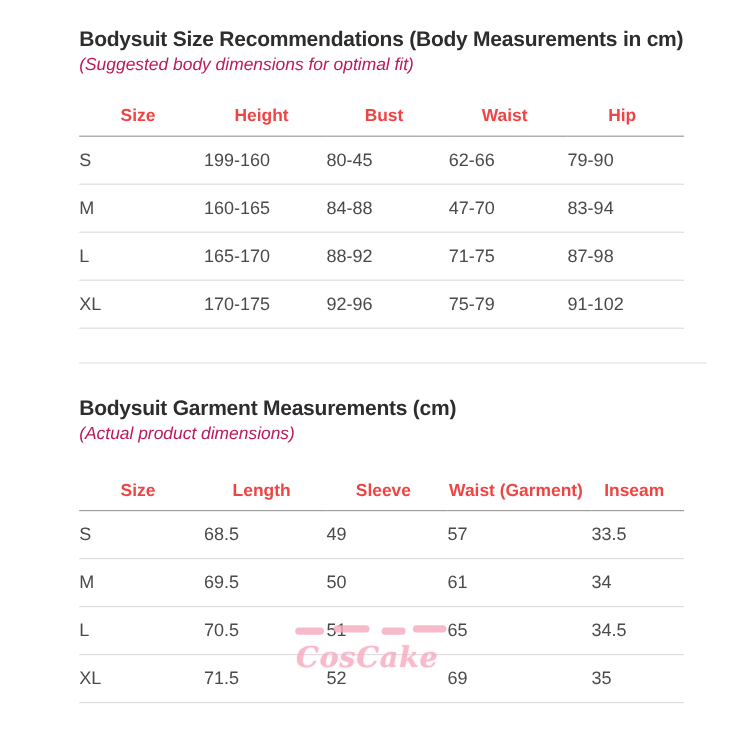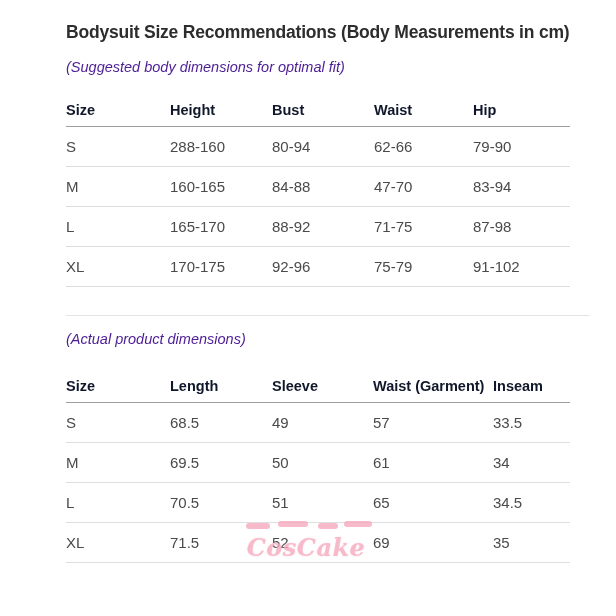--- a/index.html
+++ b/index.html
@@ -10,33 +10,33 @@
     font-family:"Liberation Sans", "DejaVu Sans", sans-serif;
     -webkit-font-smoothing:antialiased;
   }
   .page { padding:20px 27px 16px 66px; position:relative; }
 
   h2.section-title {
     font-size:17.5px; line-height:24px; font-weight:700;
     color:#2d2d2d; letter-spacing:-0.2px;
   }
   p.section-subtitle {
-    margin-top:13px; font-style:italic;
-    font-size:14.5px; line-height:20px; color:#4c1d95;
+    font-style:italic;
+    font-size:14.5px; line-height:20px; color:#be185d;
   }
 
   table.size-table {
     border-collapse:collapse; table-layout:fixed;
     width:504px;
   }
   .section-1 table.size-table { margin-top:16px; }
   .section-2 table.size-table { margin-top:20px; }
   table.size-table th {
-    text-align:left; font-size:14.5px; line-height:17px; font-weight:700;
-    color:#0f172a; padding:9px 6px 7px 0;
+    text-align:center; font-size:14.5px; line-height:17px; font-weight:700;
+    color:#ef4444; padding:9px 6px 7px 0;
     border-bottom:1px solid #9e9e9e;
     overflow:hidden; white-space:nowrap;
   }
   table.size-table td {
     font-size:15px; line-height:17px; color:#4a4a4a;
     padding:11px 6px 11px 0;
     border-bottom:1px solid #dedede;
     overflow:hidden; white-space:nowrap;
   }
   #table1 .c0 { width:104px; } #table1 .c1 { width:102px; }
@@ -89,22 +89,22 @@
             <th class="c0">Size</th>
             <th class="c1">Height</th>
             <th class="c2">Bust</th>
             <th class="c3">Waist</th>
             <th class="c4">Hip</th>
           </tr>
         </thead>
         <tbody>
           <tr>
             <td class="c0">S</td>
-            <td class="c1">288-160</td>
-            <td class="c2">80-94</td>
+            <td class="c1">199-160</td>
+            <td class="c2">80-45</td>
             <td class="c3">62-66</td>
             <td class="c4">79-90</td>
           </tr>
           <tr>
             <td class="c0">M</td>
             <td class="c1">160-165</td>
             <td class="c2">84-88</td>
             <td class="c3">47-70</td>
             <td class="c4">83-94</td>
           </tr>
@@ -122,20 +122,21 @@
             <td class="c3">75-79</td>
             <td class="c4">91-102</td>
           </tr>
         </tbody>
       </table>
   </section>
 
   <hr class="section-divider">
 
   <section class="section-2">
+    <h2 class="section-title">Bodysuit Garment Measurements (cm)</h2>
     <p class="section-subtitle">(Actual product dimensions)</p>
     <table class="size-table" id="table2">
         <thead>
           <tr>
             <th class="c0">Size</th>
             <th class="c1">Length</th>
             <th class="c2">Sleeve</th>
             <th class="c3">Waist (Garment)</th>
             <th class="c4">Inseam</th>
           </tr>

